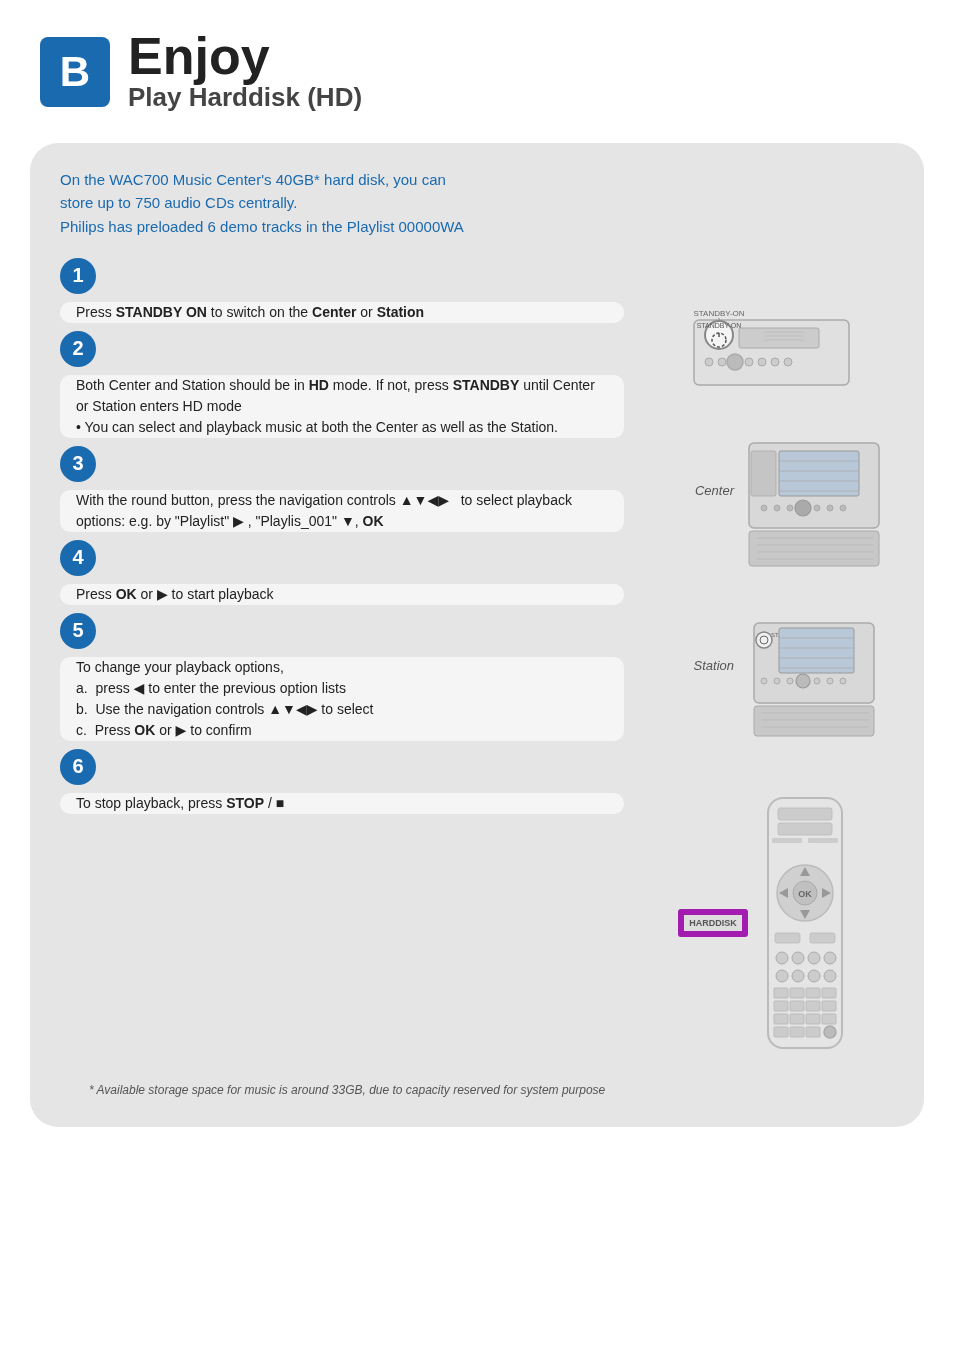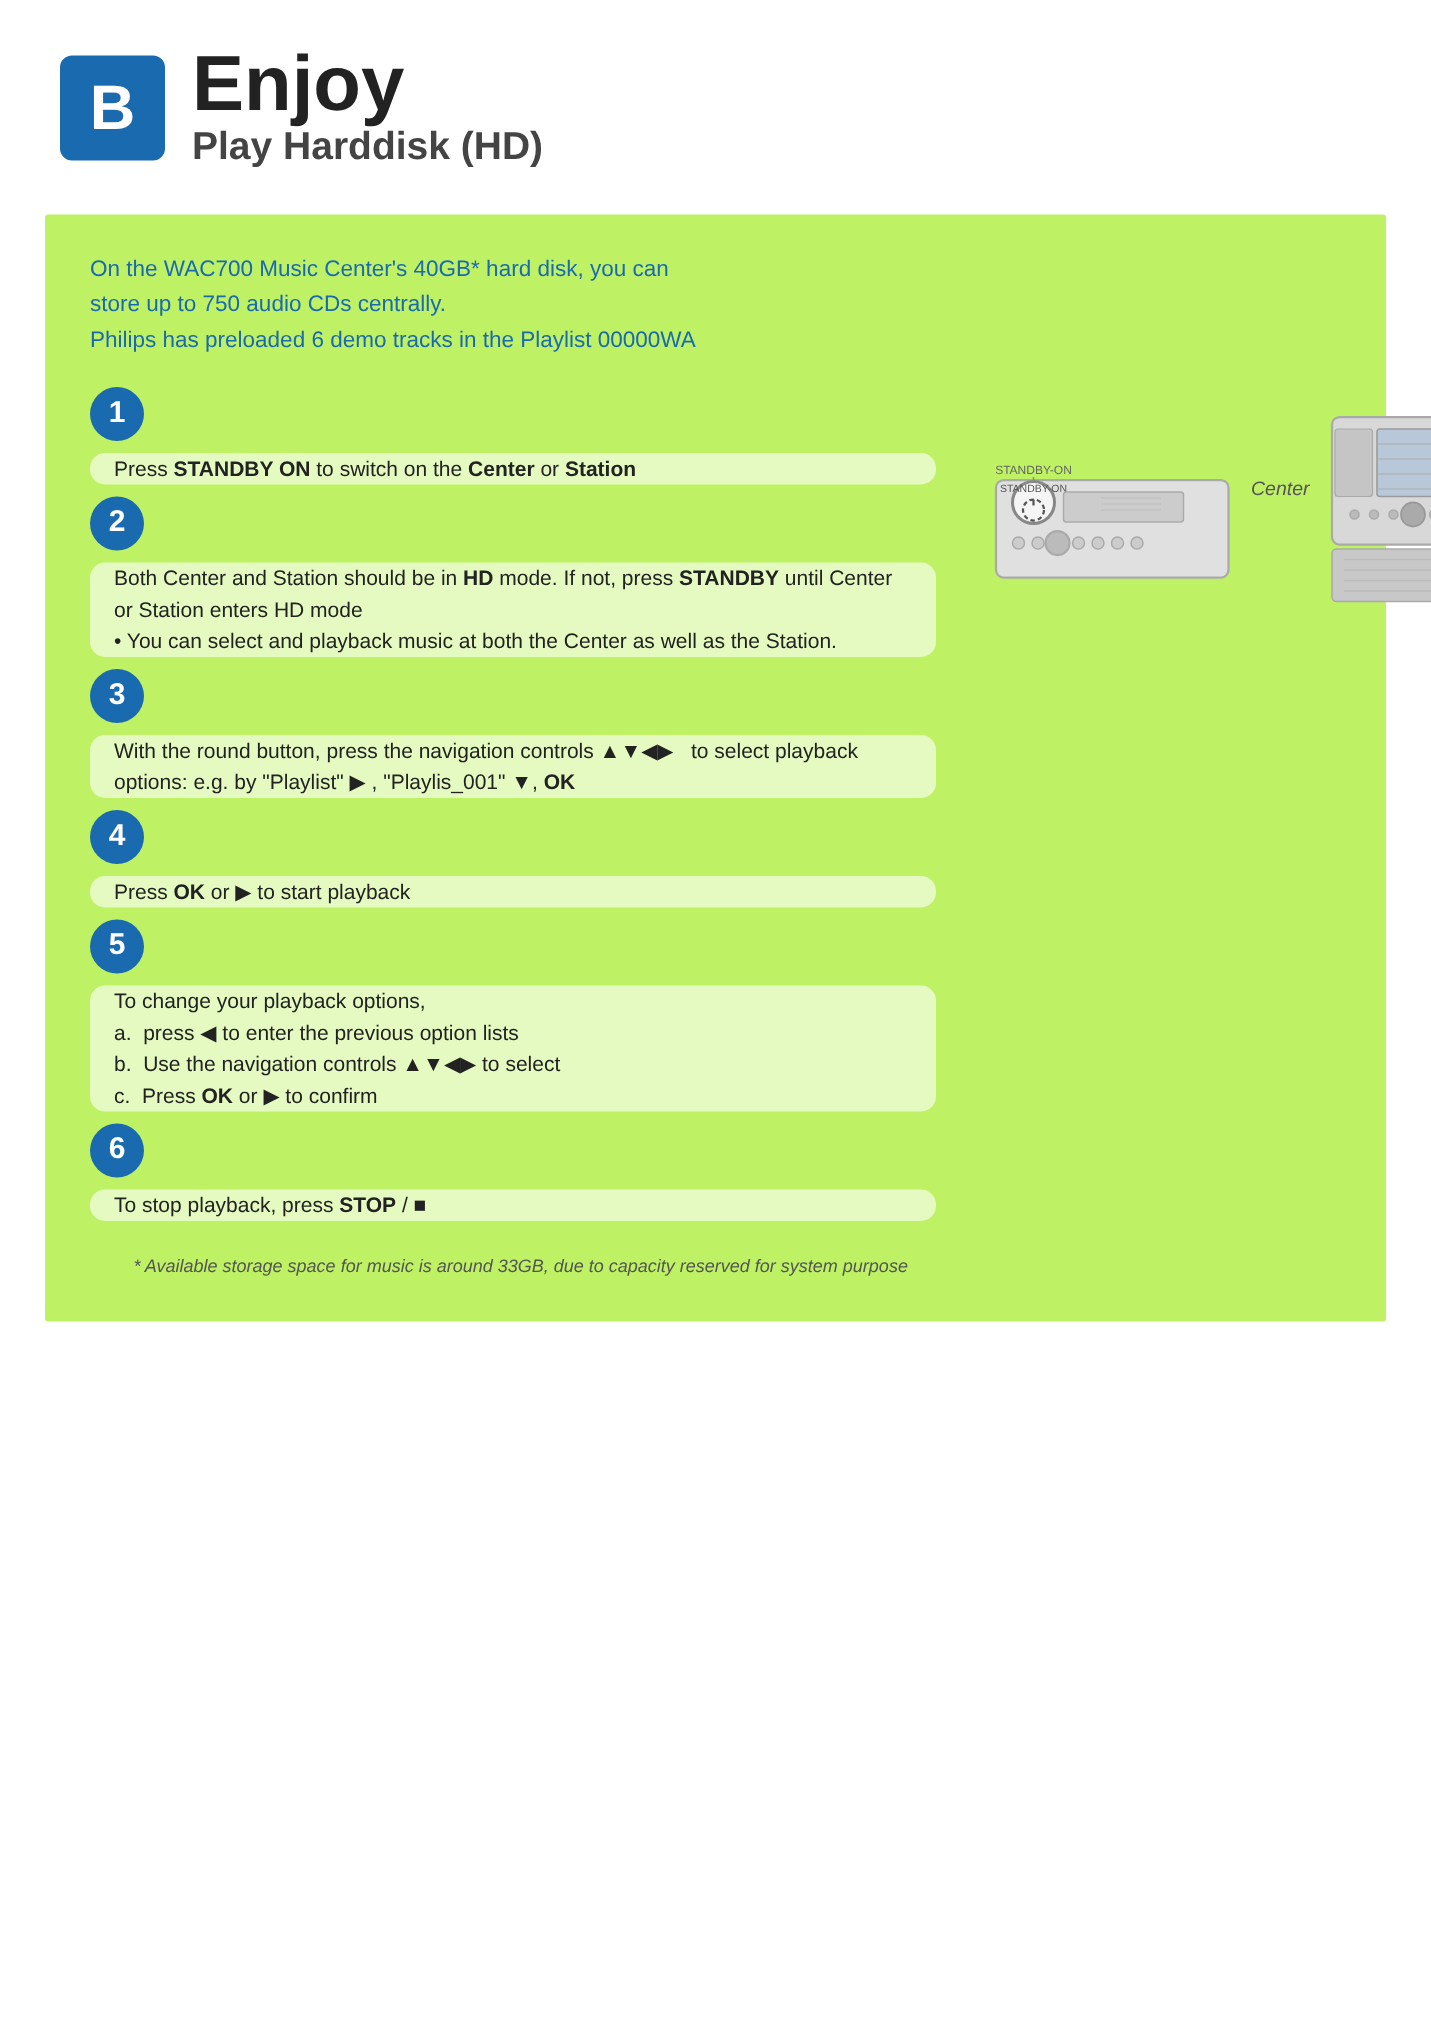--- a/index.html
+++ b/index.html
@@ -40,22 +40,22 @@
     }
     .header-text h2 {
       font-size: 26px;
       font-weight: bold;
       color: #444;
     }
 
     
     .main-content {
       margin: 10px 30px 20px 30px;
-      background: #bef264;
-      border-radius: 2px;
+      background: #e5e5e5;
+      border-radius: 28px;
       padding: 25px 30px 30px 30px;
       position: relative;
     }
 
     .intro-text {
       color: #1a6ab0;
       font-size: 15px;
       line-height: 1.55;
       margin-bottom: 20px;
     }
@@ -160,21 +160,21 @@
 
       <div>
         <div class="step-number">6</div>
         <div class="step-box">
           To stop playback,  press <b>STOP</b> / ■
         </div>
       </div>
 
     </div>
 
-    <div style="display:flex;flex-direction:row; padding-left:10px; gap:0;">
+    <div style="display:flex;flex-direction:column; padding-left:10px; gap:10px;">
 
       <div style="height:155px; display:flex; align-items:center; justify-content:center; padding-top:10px;">
         <svg width="200" height="120" viewBox="0 0 200 120">
 
           <rect x="30" y="40" width="155" height="65" rx="5" fill="#e0e0e0" stroke="#aaa" stroke-width="1.5"></rect>
 
           <circle cx="55" cy="55" r="14" fill="#f5f5f5" stroke="#888" stroke-width="2"></circle>
           <text x="55" y="48" text-anchor="middle" font-size="7" fill="#555">STANDBY-ON</text>
           <circle cx="55" cy="60" r="7" fill="none" stroke="#555" stroke-width="1.5" stroke-dasharray="3 2"></circle>
           <line x1="55" y1="53" x2="55" y2="57" stroke="#555" stroke-width="1.5"></line>
@@ -255,21 +255,21 @@
           <circle cx="104" cy="68" r="3" fill="#ccc" stroke="#aaa"></circle>
 
           <rect x="15" y="93" width="120" height="30" rx="3" fill="#c8c8c8" stroke="#aaa" stroke-width="1"></rect>
           <line x1="22" y1="100" x2="130" y2="100" stroke="#bbb" stroke-width="1"></line>
           <line x1="22" y1="107" x2="130" y2="107" stroke="#bbb" stroke-width="1"></line>
           <line x1="22" y1="114" x2="130" y2="114" stroke="#bbb" stroke-width="1"></line>
         </svg>
       </div>
 
       <div style="height:290px; display:flex; align-items:center; justify-content:center; gap:12px;">
-        <div style="font-size:10px;font-weight:bold;color:#555;writing-mode:horizontal-tb;background:#ddd;border:2px solid #a21caf;padding:3px 5px;border-radius:3px;font-size:9px;">HARDDISK</div>
+        <div style="font-size:10px;font-weight:bold;color:#555;writing-mode:horizontal-tb;background:#ddd;border:6px solid #a21caf;padding:3px 5px;border-radius:3px;font-size:9px;">HARDDISK</div>
         <svg width="90" height="260" viewBox="0 0 90 260">
 
           <rect x="8" y="5" width="74" height="250" rx="15" fill="#e5e5e5" stroke="#bbb" stroke-width="2"></rect>
 
           <rect x="18" y="15" width="54" height="12" rx="2" fill="#ccc" stroke="#bbb" stroke-width="0.8"></rect>
           <rect x="18" y="30" width="54" height="12" rx="2" fill="#ccc" stroke="#bbb" stroke-width="0.8"></rect>
 
           <rect x="12" y="45" width="30" height="5" rx="1" fill="#ccc"></rect>
           <rect x="48" y="45" width="30" height="5" rx="1" fill="#ccc"></rect>
 

